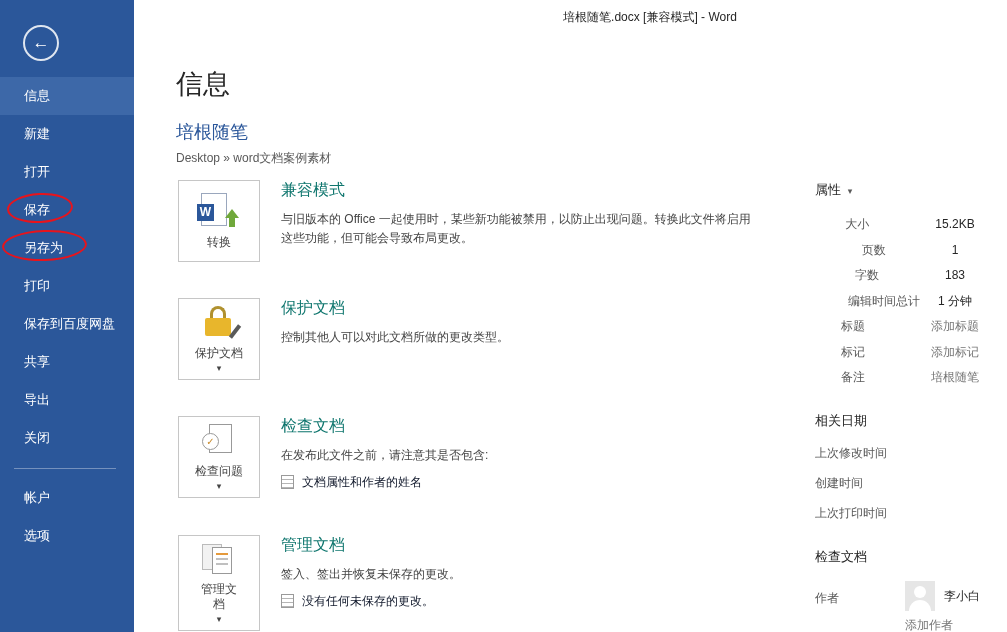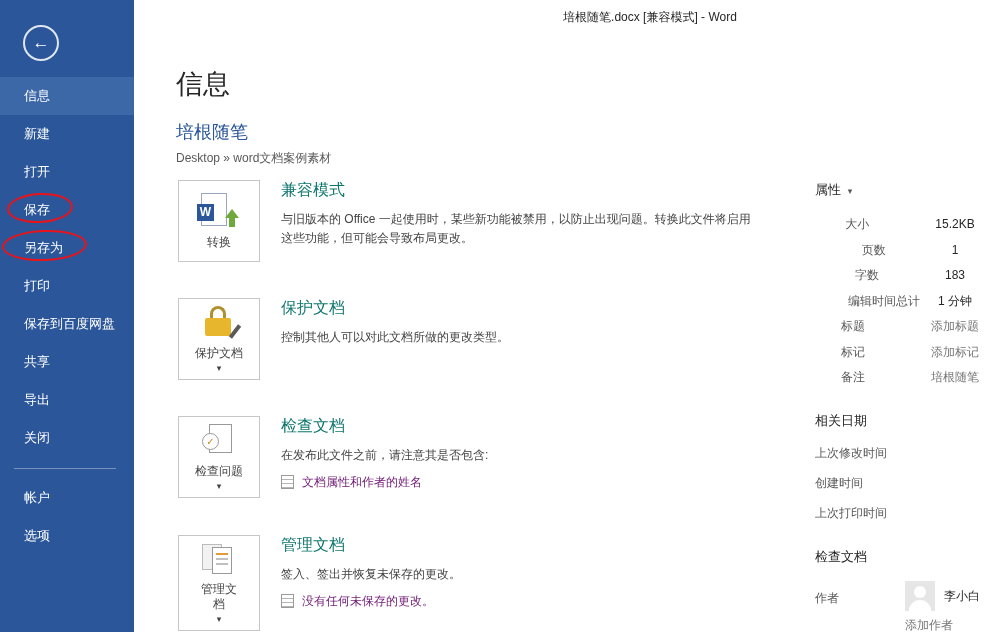--- a/index.html
+++ b/index.html
@@ -56,21 +56,21 @@
 
   .sec-text { padding-top:0; max-width:478px; }
   .sec-heading { font-size:16px; color:#0f766e; margin-bottom:9px; }
   .sec-desc { font-size:12px; color:#444444; line-height:1.55; }
   .bullet-row { display:flex; align-items:center; gap:8px; margin-top:9px; }
   .bullet-icon {
     display:inline-block; width:13px; height:14px; border:1px solid #9a9a9a; background:
       repeating-linear-gradient(180deg,#ffffff 0px,#ffffff 3px,#b5b5b5 3px,#b5b5b5 4px);
     flex:0 0 auto;
   }
-  .bullet-text { font-size:12px; color:#701a75; }
+  .bullet-text { font-size:12px; color:#0f172a; }
 
   
   .icon-convert { position:relative; width:40px; height:36px; }
   .cv-page { position:absolute; left:2px; top:0; width:26px; height:33px; border:1px solid #9aa7bd; background:#ffffff; }
   .cv-w { position:absolute; left:-5px; bottom:4px; width:17px; height:17px; background:#2b579a; color:#ffffff;
           font-size:12px; font-weight:bold; display:flex; align-items:center; justify-content:center; }
   .cv-arrow { position:absolute; right:0; bottom:1px; width:14px; height:19px; }
   .cv-arrow::before { content:""; position:absolute; top:0; left:0;
     border-left:7px solid transparent; border-right:7px solid transparent; border-bottom:9px solid #70a83b; }
   .cv-arrow::after { content:""; position:absolute; top:9px; left:4px; width:6px; height:9px; background:#70a83b; }

